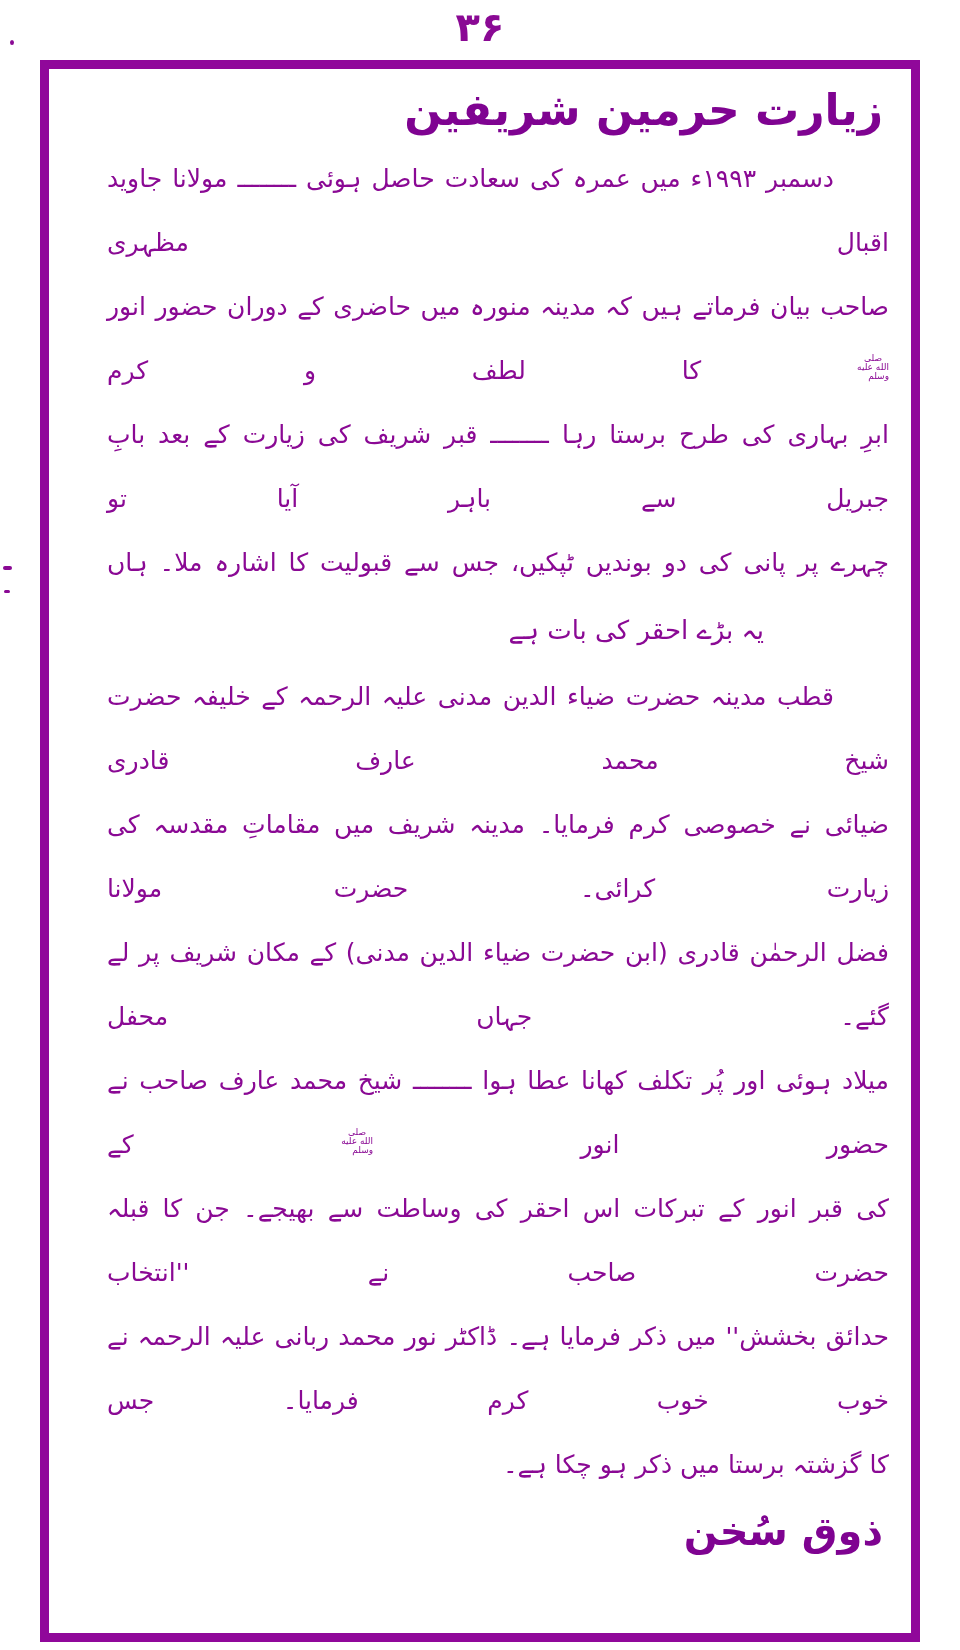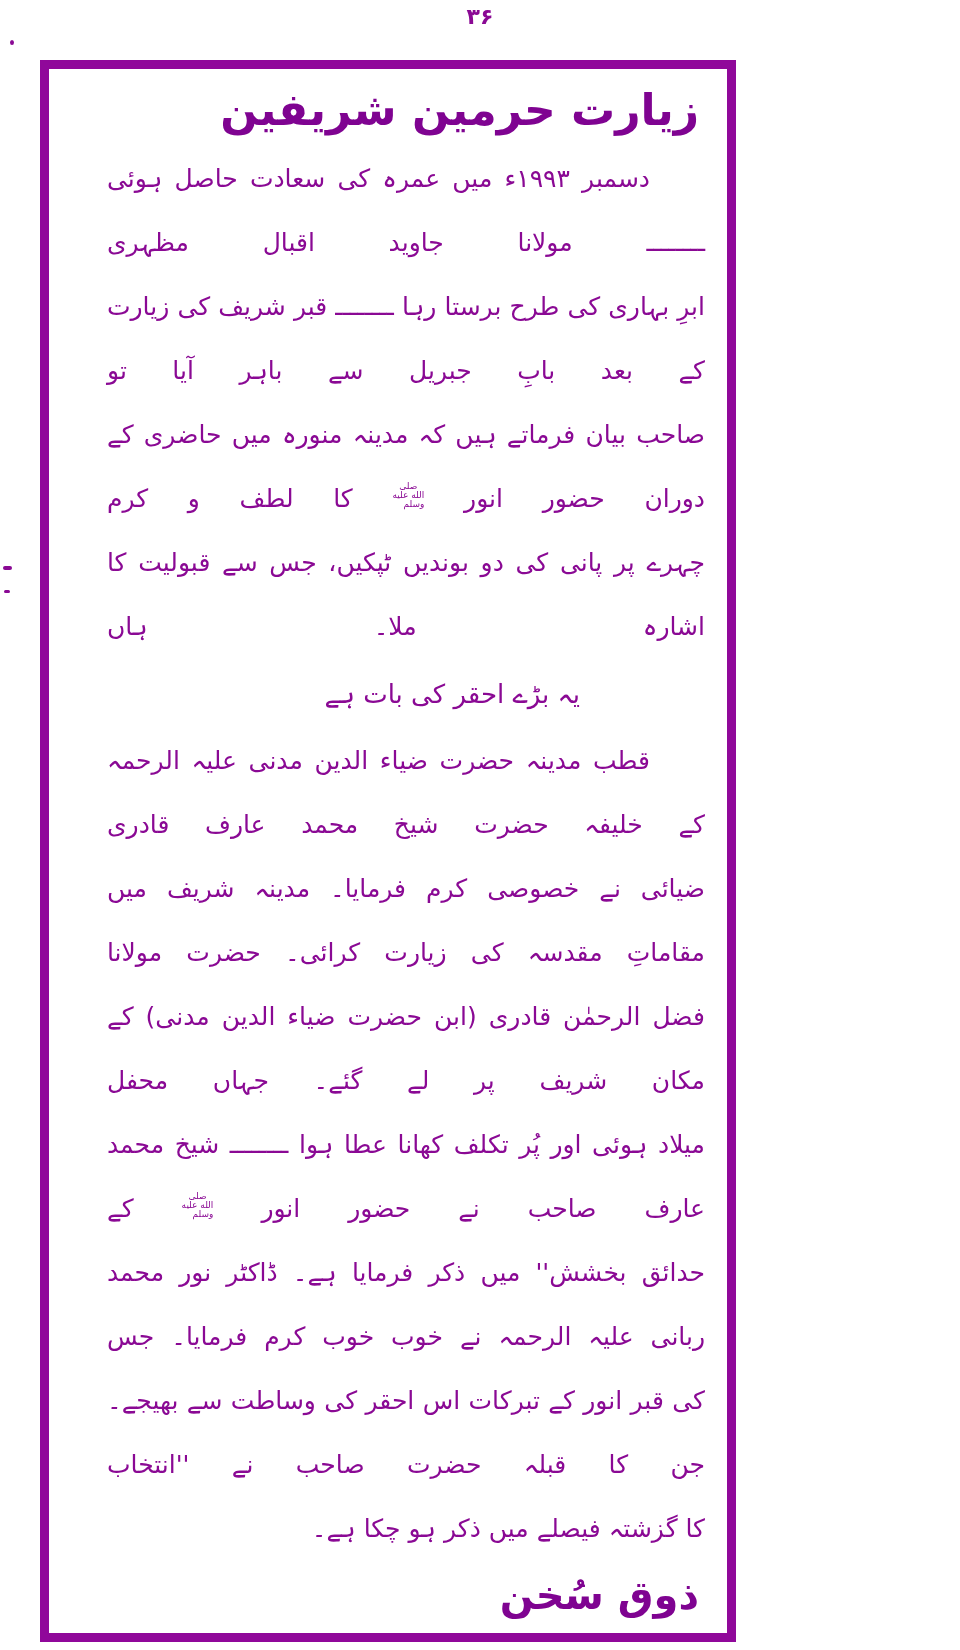--- a/index.html
+++ b/index.html
@@ -13,27 +13,27 @@
     background:#ffffff;
     overflow:hidden;
     position:relative;
     font-family:"DejaVu Sans", sans-serif;
     color:var(--ink);
     direction:rtl;
   }
   .page-number{
     position:absolute;top:4px;left:0;right:0;
     text-align:center;
-    font-size:22px;font-weight:bold;
+    font-size:40px;font-weight:bold;
     letter-spacing:2px;
   }
   .frame{
     position:absolute;
     left:40px;top:60px;
-    width:696px;height:1582px;
+    width:880px;height:1582px;
     box-sizing:border-box;
     border:9px solid var(--border);
     padding:10px 22px 8px 22px;
   }
   .h1{
     font-size:44px;font-weight:bold;
     color:var(--heading);
     text-align:right;
     line-height:58px;
     margin:2px 6px 8px 0;
@@ -85,34 +85,34 @@
 <div class="speck s1"></div>
 <div class="speck s2"></div>
 <div class="speck s3"></div>
 
 <div class="frame">
 
   <div class="h1">زیارت حرمین شریفین</div>
 
   <div class="para">
       <div class="tline jline indent">دسمبر ۱۹۹۳ء میں عمرہ کی سعادت حاصل ہوئی ــــــــ مولانا جاوید اقبال مظہری</div>
+      <div class="tline jline">صاحب بیان فرماتے ہیں کہ مدینہ منورہ میں حاضری کے دوران حضور انور <span class="saw">صلى الله عليه وسلم</span> کا لطف و کرم</div>
       <div class="tline jline">ابرِ بہاری کی طرح برستا رہا ــــــــ قبر شریف کی زیارت کے بعد بابِ جبریل سے باہر آیا تو</div>
-      <div class="tline jline">صاحب بیان فرماتے ہیں کہ مدینہ منورہ میں حاضری کے دوران حضور انور <span class="saw">صلى الله عليه وسلم</span> کا لطف و کرم</div>
       <div class="tline jline">چہرے پر پانی کی دو بوندیں ٹپکیں، جس سے قبولیت کا اشارہ ملا۔ ہاں</div>
     </div>
 
   <div class="couplet">
     <span>یہ بڑے احقر کی بات ہے</span>
   </div>
 
   <div class="para">
       <div class="tline jline indent">قطب مدینہ حضرت ضیاء الدین مدنی علیہ الرحمہ کے خلیفہ حضرت شیخ محمد عارف قادری</div>
       <div class="tline jline">ضیائی نے خصوصی کرم فرمایا۔ مدینہ شریف میں مقاماتِ مقدسہ کی زیارت کرائی۔ حضرت مولانا</div>
       <div class="tline jline">فضل الرحمٰن قادری (ابن حضرت ضیاء الدین مدنی) کے مکان شریف پر لے گئے۔ جہاں محفل</div>
       <div class="tline jline">میلاد ہوئی اور پُر تکلف کھانا عطا ہوا ــــــــ شیخ محمد عارف صاحب نے حضور انور <span class="saw">صلى الله عليه وسلم</span> کے</div>
+      <div class="tline jline">کی قبر انور کے تبرکات اس احقر کی وساطت سے بھیجے۔ جن کا قبلہ حضرت صاحب نے ''انتخاب</div>
       <div class="tline jline">حدائق بخشش'' میں ذکر فرمایا ہے۔ ڈاکٹر نور محمد ربانی علیہ الرحمہ نے خوب خوب کرم فرمایا۔ جس</div>
-      <div class="tline jline">کی قبر انور کے تبرکات اس احقر کی وساطت سے بھیجے۔ جن کا قبلہ حضرت صاحب نے ''انتخاب</div>
-      <div class="tline endline">کا گزشتہ فیصلے میں ذکر ہو چکا ہے۔</div>
+      <div class="tline endline">کا گزشتہ برستا میں ذکر ہو چکا ہے۔</div>
     </div>
 
   <div class="h2">ذوق سُخن</div>
 
 </div>
 
 </body></html>

